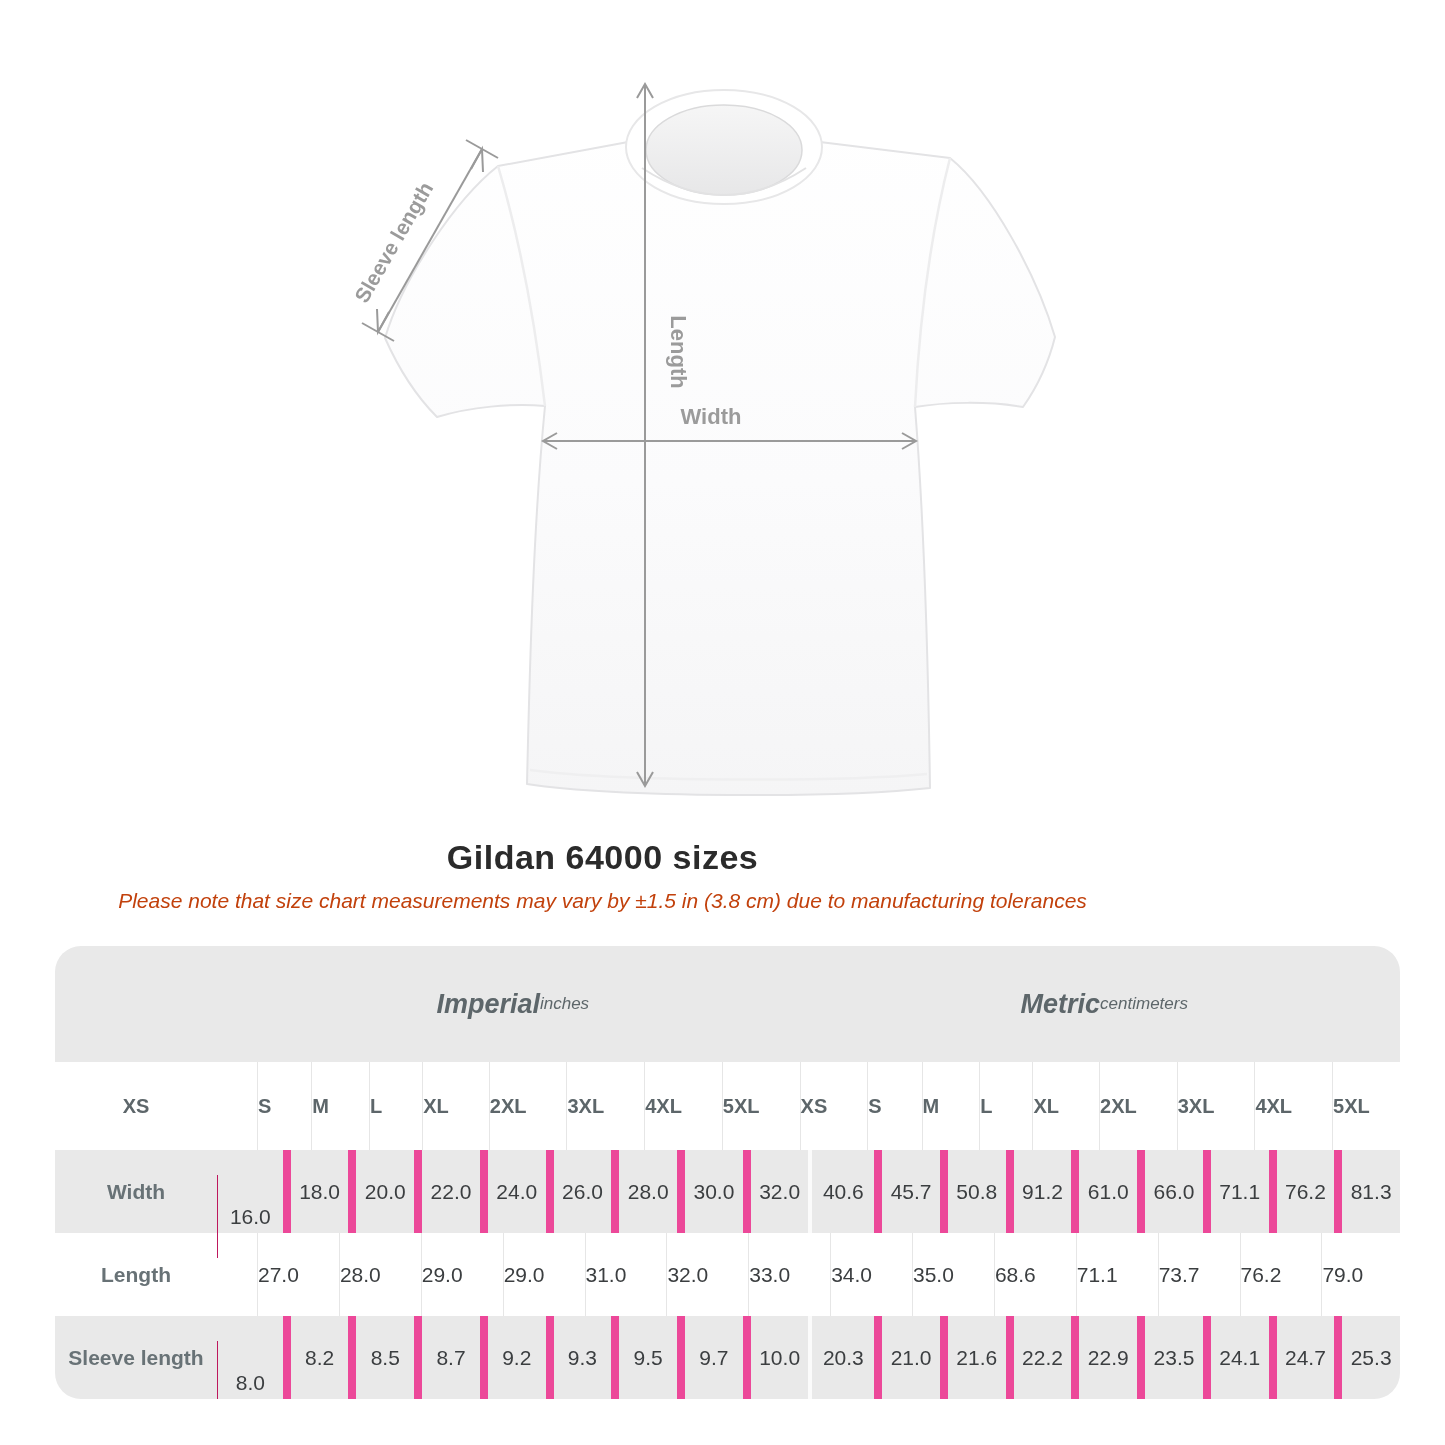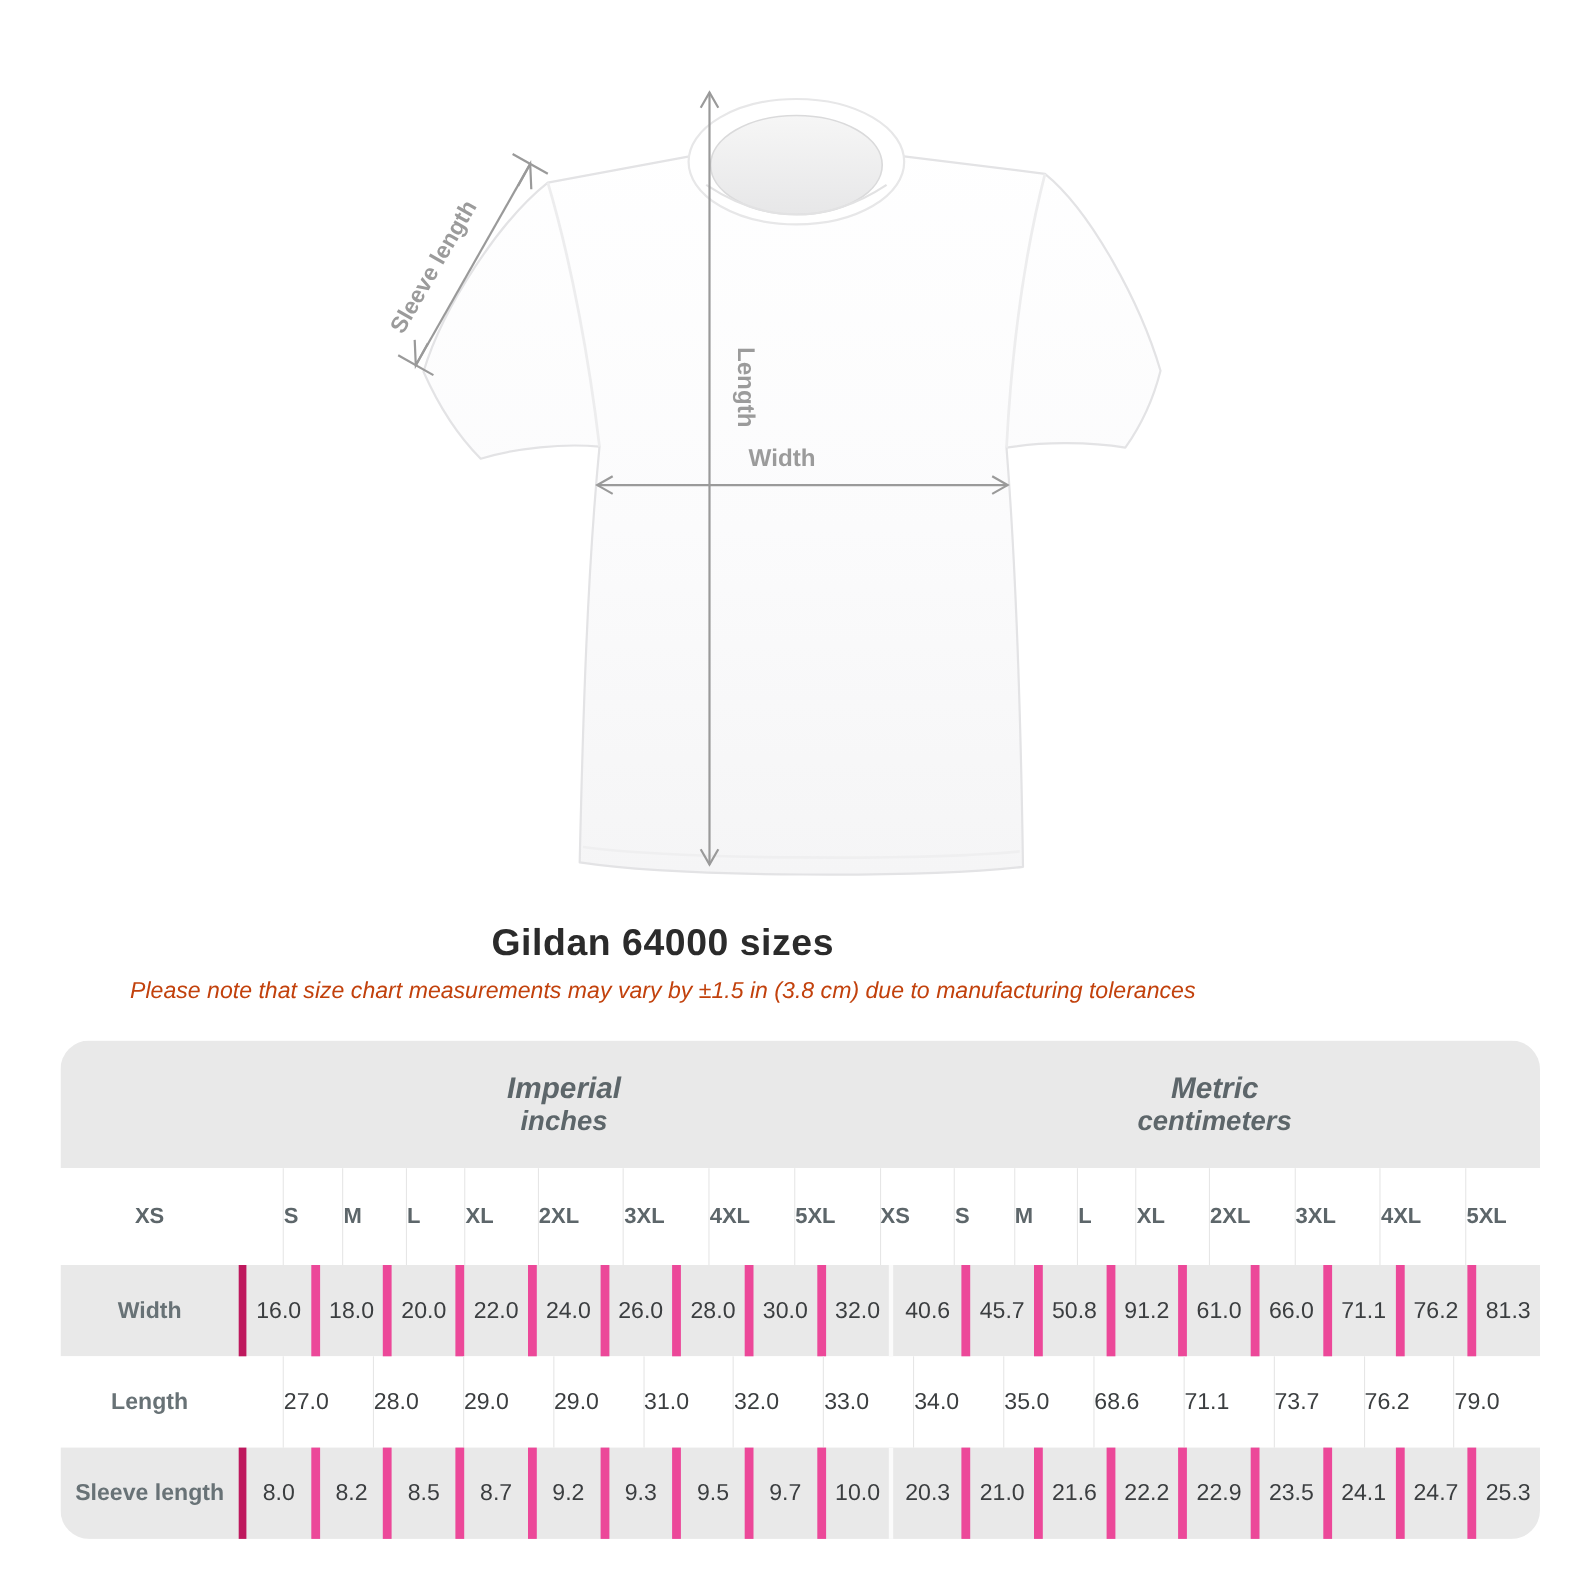--- a/index.html
+++ b/index.html
@@ -13,23 +13,23 @@
 
   
   .heading{position:absolute;left:0;top:838px;width:1205px;text-align:center;}
   .heading h1{margin:0;font-size:34px;font-weight:bold;color:#2b2b2b;letter-spacing:.5px;}
   .heading p{margin:12px 0 0;font-size:21px;font-style:italic;color:#c2410c;}
 
   
   .table-wrap{position:absolute;left:55px;top:946px;width:1345px;border-radius:26px;
               overflow:hidden;background:#ffffff;}
   .band{display:grid;grid-template-columns:162px 1fr 1fr;background:#e9e9e9;height:116px;}
-  .band .sec{display:flex;flex-direction:column;align-items:center;justify-content:center;}
+  .band .sec{display:flex;flex-direction:row;align-items:center;justify-content:center;}
   .band .sec .t{font-size:27px;font-weight:bold;font-style:italic;color:#5d666a;}
-  .band .sec .u{font-size:25px;font-style:italic;color:#5d666a;font-weight:bold;}
+  .band .sec .u{font-size:17px;font-style:italic;color:#5d666a;}
 
   .grid-row{display:grid;grid-template-columns:162px repeat(18,1fr);text-align:center;}
   .grid-row .c{height:100%;display:flex;align-items:center;justify-content:center;box-sizing:border-box;}
 
   .thead{height:88px;background:#ffffff;}
   .thead .c{font-weight:bold;color:#5d666a;font-size:20px;}
 
   .row{height:83px;}
   .row.white{background:#ffffff;}
   .row.gray{background:#e9e9e9;}
@@ -37,21 +37,21 @@
   .lab{font-weight:bold;color:#68727
 
 6;font-size:21px;}
   .row .lab{color:#687276;}
   .val{color:#3b3e40;font-size:21px;}
 
   
   .thead .c + .c,
   .row.white .c + .c{border-left:1px solid #e6e6e6;margin-left:40px;}
   .row.gray  .c + .c{border-left:8px solid #ec4899;}
-  .row.gray  .c.first-data{border-left:7px solid #be185d;}
+  .row.gray  .c.first-data{border-left:1px solid #be185d;margin-top:25px;}
   .row.gray  .c.metric-start{border-left:4px solid #fbfbfb;}
   .thead .c.metric-start,
   .row.white .c.metric-start{border-left:1px solid #e6e6e6;}
 </style>
 </head>
 <body>
 
 <div class="page">
 
   <div class="diagram">

